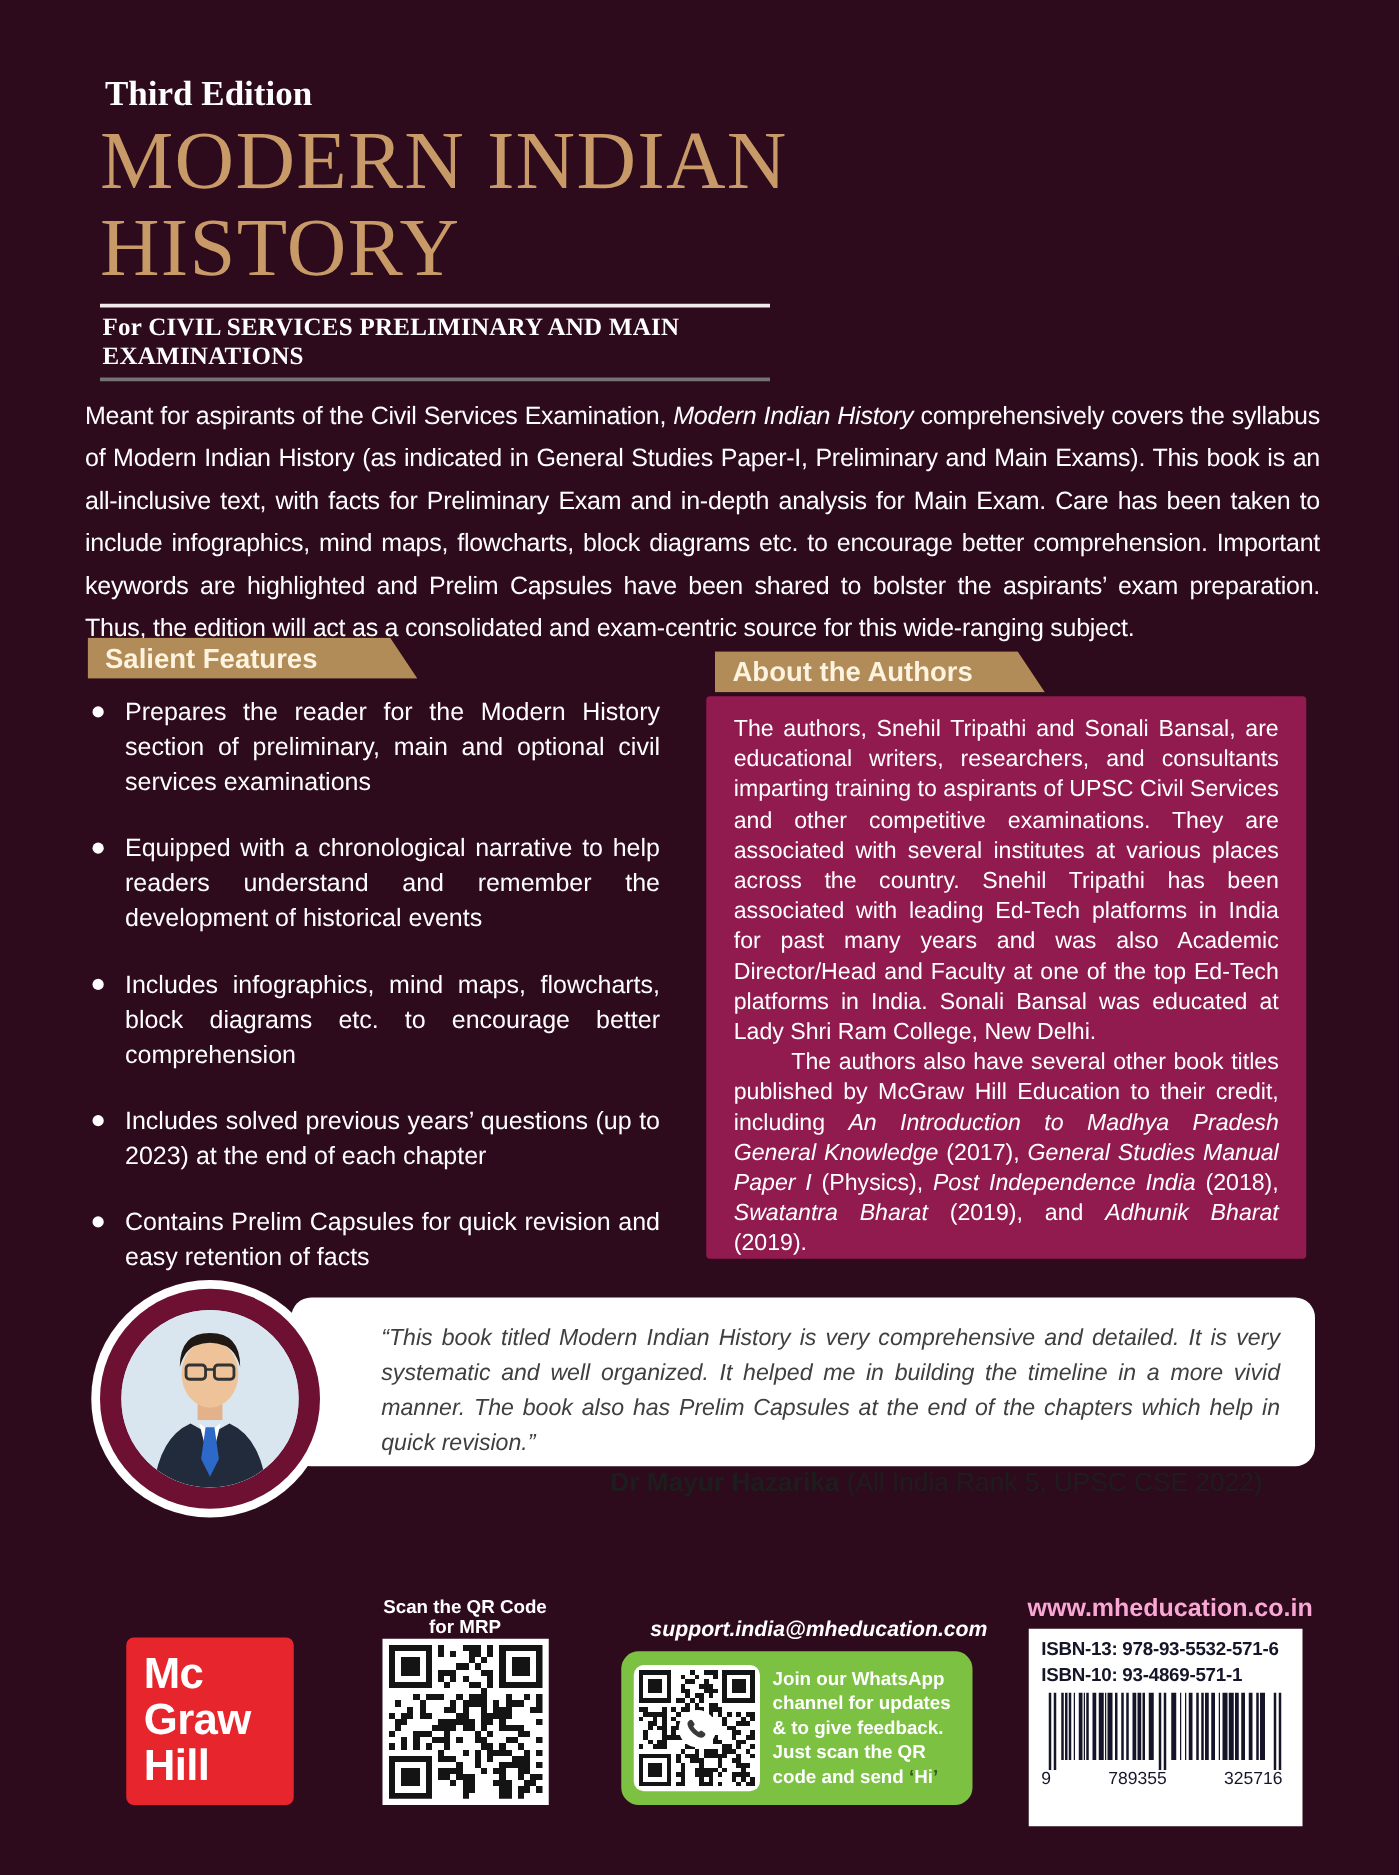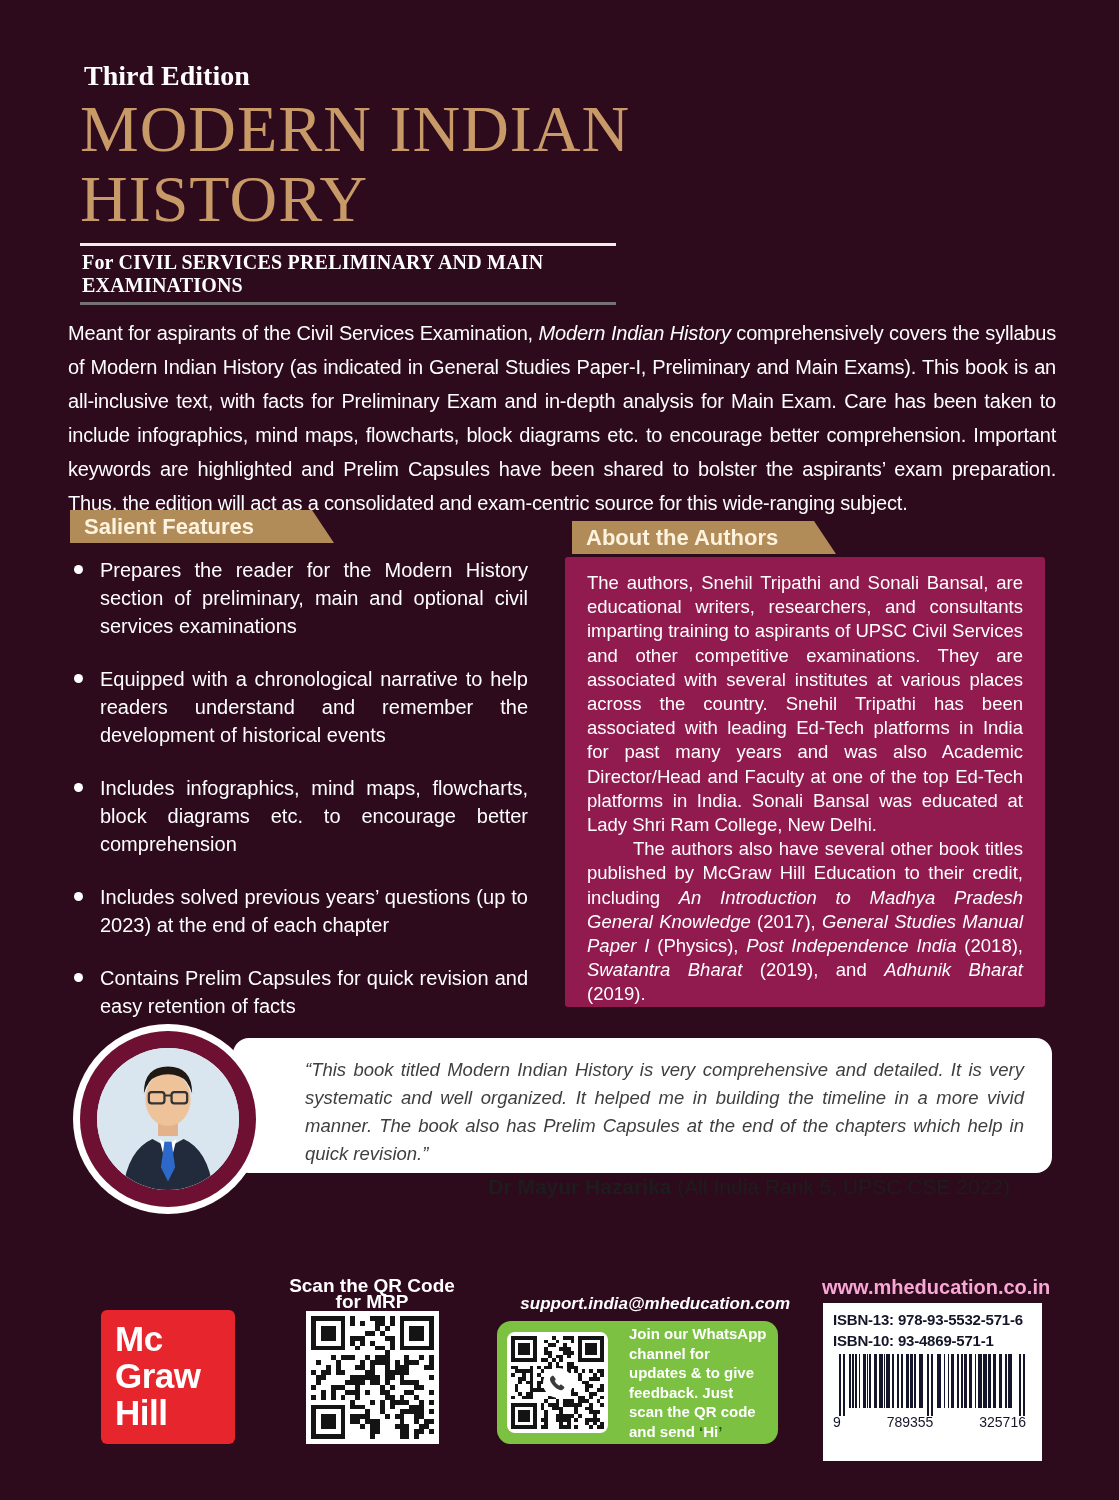--- a/index.html
+++ b/index.html
@@ -96,35 +96,35 @@
   .mh-logo{
     position:absolute; left:101px; top:1310px; width:134px; height:134px;
     background:#e7252c; border-radius:6px; box-sizing:border-box;
     padding:10px 0 0 14px;
     color:#ffffff; font-weight:bold; font-size:35px; line-height:37px;
     letter-spacing:-0.5px;
   }
   .qr-label{
     position:absolute; left:286px; top:1278px; width:172px;
     text-align:center; color:#ffffff; font-weight:bold;
-    font-size:19px; line-height:16px;
+    font-size:15px; line-height:16px;
   }
   .qr1{
     position:absolute; left:306px; top:1311px; width:133px; height:133px;
     background:#ffffff; box-sizing:border-box; padding:5px;
   }
   .support-email{
     position:absolute; left:490px; top:1294px; width:300px;
     text-align:right; color:#ffffff; font-weight:bold; font-style:italic;
     font-size:17px;
   }
   .wa-box{
     position:absolute; left:497px; top:1321px; width:281px; height:123px;
     background:#7cc142; border-radius:14px; display:flex; align-items:center;
-    box-sizing:border-box; padding:10px;gap:11px;
+    box-sizing:border-box; padding:10px;
   }
   .qr2{
     position:relative; width:101px; height:101px; background:#ffffff;
     border-radius:8px; box-sizing:border-box; padding:4px; flex:0 0 auto;
   }
   .qr2 .wa-icon{
     position:absolute; left:50%; top:50%; width:30px; height:30px;
     transform:translate(-50%,-50%); border-radius:50%; background:#ffffff;
     display:flex; align-items:center; justify-content:center;
   }

